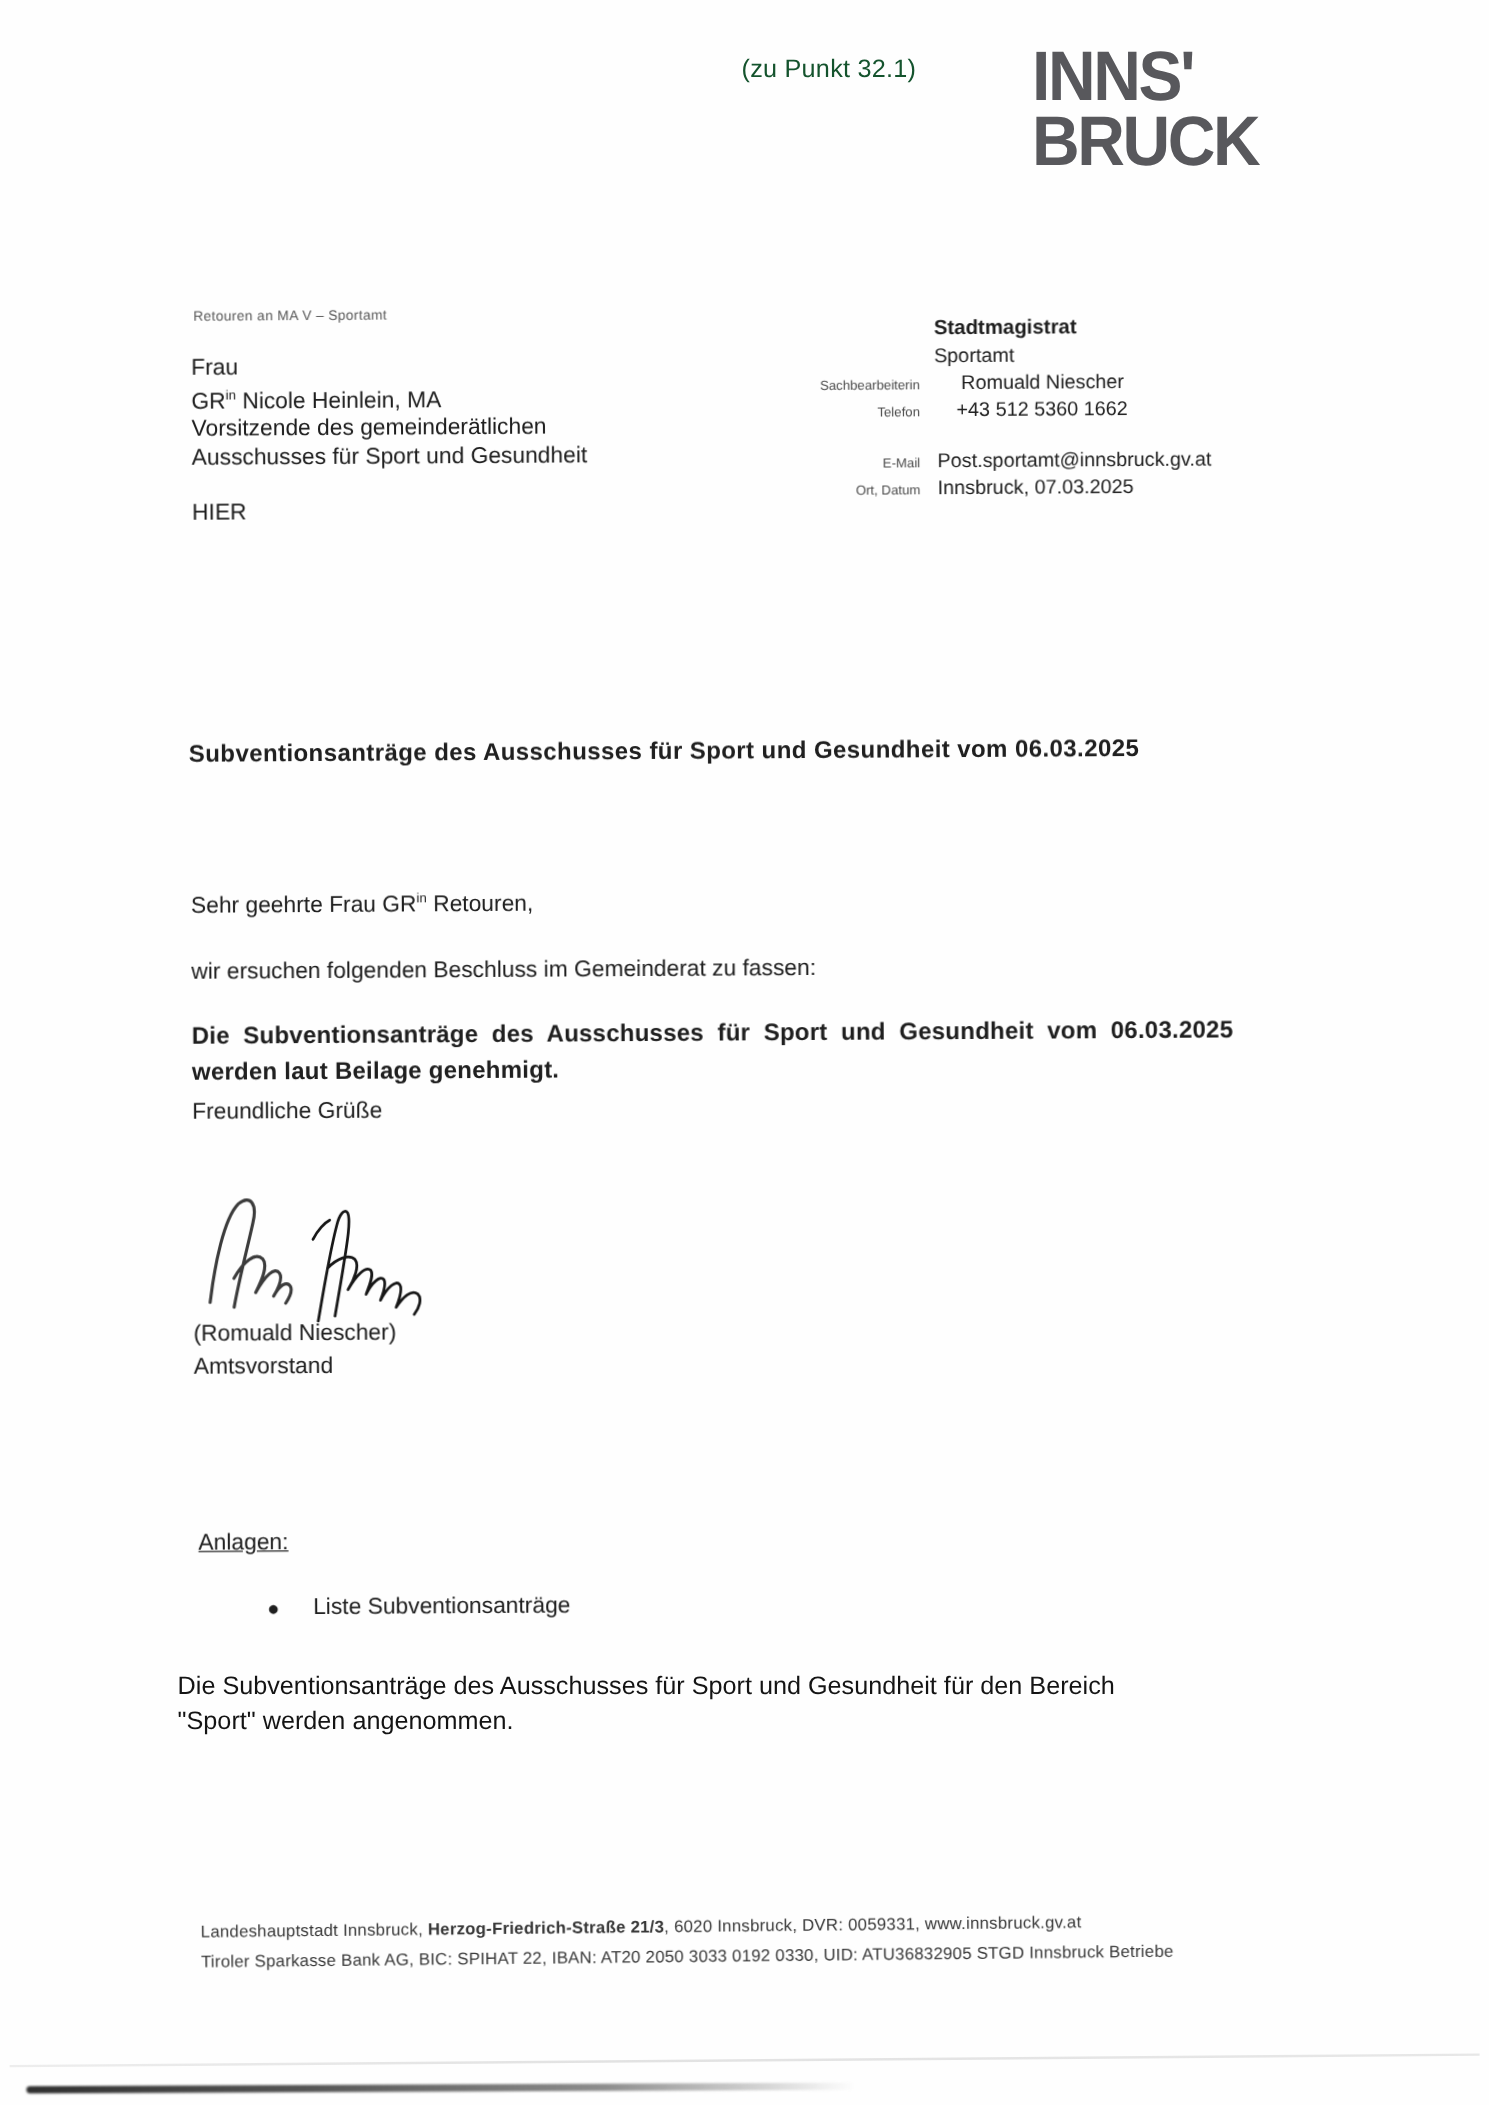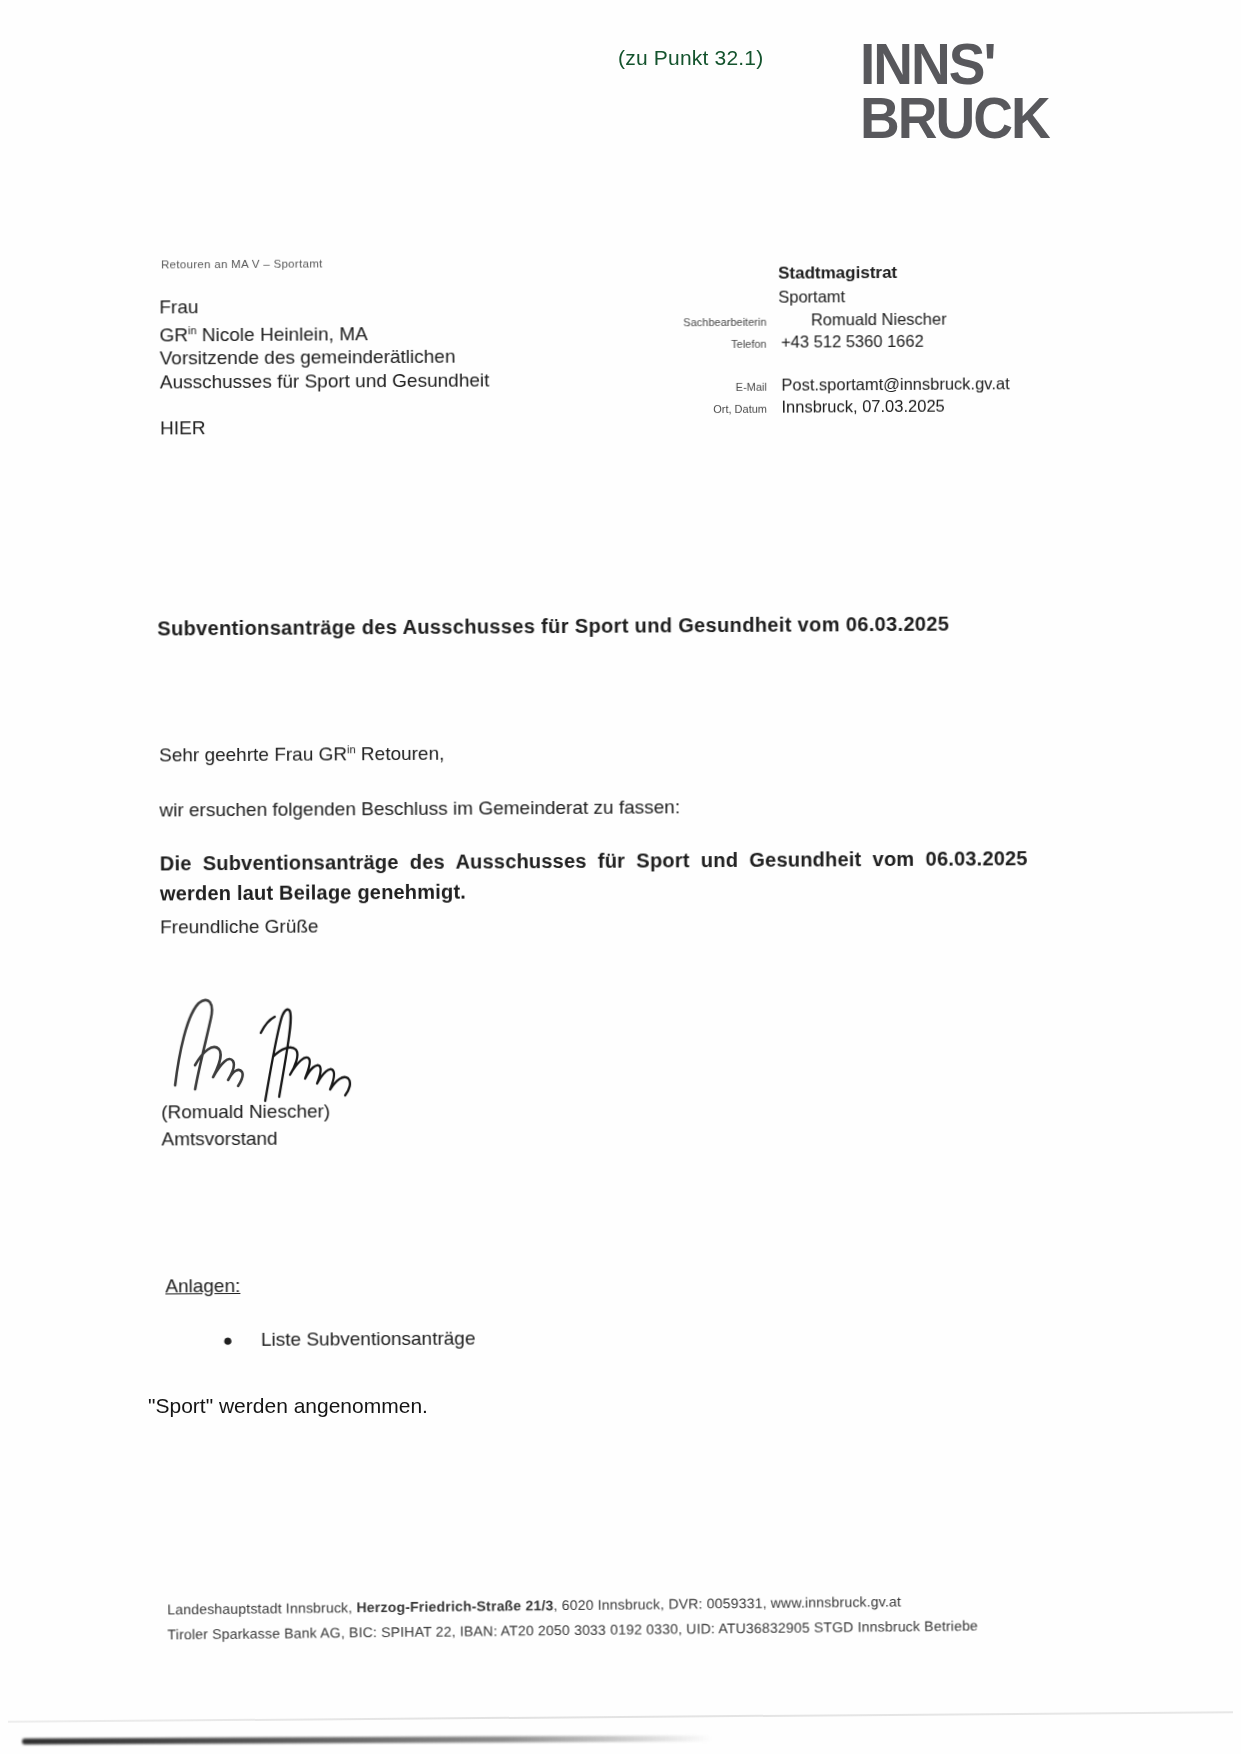--- a/index.html
+++ b/index.html
@@ -105,25 +105,25 @@
       <div>Ausschusses für Sport und Gesundheit</div>
     </div>
 
     <div class="abs addr" style="left:163px;top:415px;">HIER</div>
 
     <div class="abs" style="left:592px;top:266px;width:520px;">
       <div class="contact-org" style="padding-left:190px;">Stadtmagistrat</div>
       <div class="contact-val" style="padding-left:190px;margin-top:4px;">Sportamt</div>
       <div style="margin-top:4px;">
         <span class="contact-label">Sachbearbeiterin</span>
-        <span class="contact-val" style="margin-left:10px;padding-left:30px;">Romuald Niescher</span>
+        <span class="contact-val" style="padding-left:30px;">Romuald Niescher</span>
       </div>
       <div style="margin-top:3px;">
         <span class="contact-label">Telefon</span>
-        <span class="contact-val" style="margin-left:10px;">+43 512 5360 1662</span>
+        <span class="contact-val" style="margin-left:26px;">+43 512 5360 1662</span>
       </div>
       <div style="margin-top:24px;">
         <span class="contact-label">E-Mail</span>
         <span class="contact-val" style="margin-left:10px;">Post.sportamt@innsbruck.gv.at</span>
       </div>
       <div style="margin-top:3px;">
         <span class="contact-label">Ort, Datum</span>
         <span class="contact-val" style="margin-left:10px;">Innsbruck, 07.03.2025</span>
       </div>
     </div>
@@ -157,19 +157,20 @@
     </div>
 
     <div class="abs" style="left:163px;top:1600px;transform:rotate(-0.28deg);transform-origin:left center;">
       <div class="footer-line"><span>Landeshauptstadt Innsbruck, </span><b>Herzog-Friedrich-Straße 21/3</b><span>, 6020 Innsbruck, DVR: 0059331, www.innsbruck.gv.at</span></div>
       <div class="footer-line" style="margin-top:9px;">Tiroler Sparkasse Bank AG, BIC: SPIHAT 22, IBAN: AT20 2050 3033 0192 0330, UID: ATU36832905 STGD Innsbruck Betriebe</div>
     </div>
 
   </div>
 
   <div class="abs council">
+    <div>Die Subventionsanträge des Ausschusses für Sport und Gesundheit für den Bereich</div>
     <div>"Sport" werden angenommen.</div>
   </div>
 
   <div class="abs faint-line"></div>
   <div class="abs bottom-smudge"></div>
 
 </div>
 
 </body></html>

